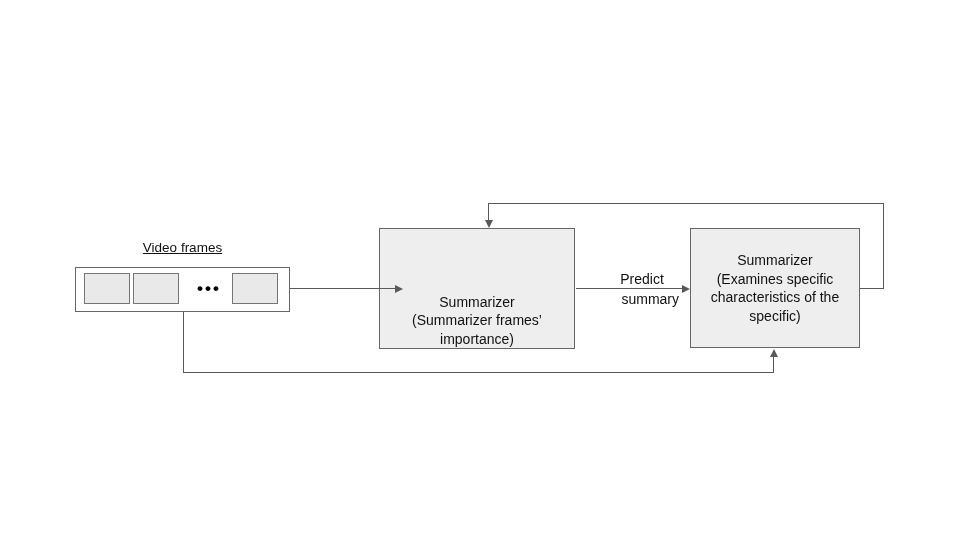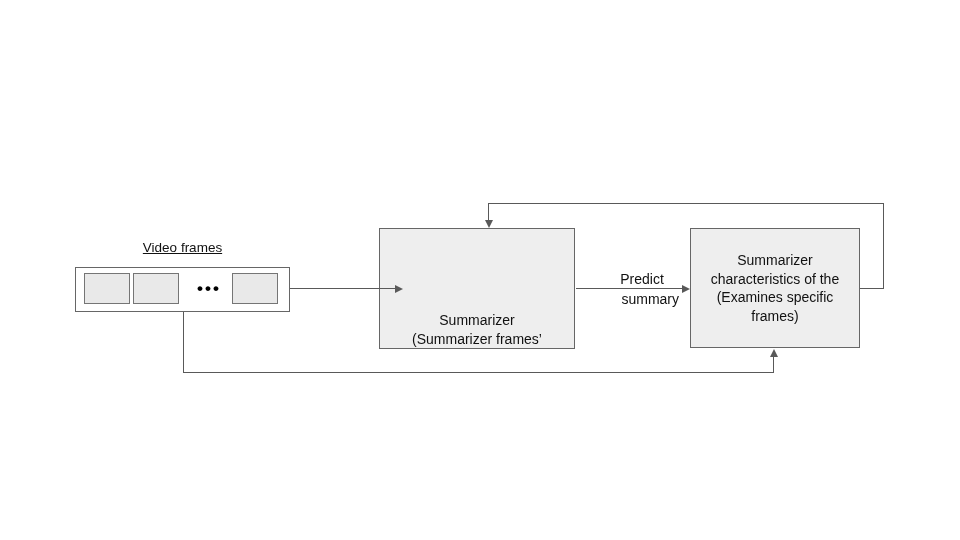--- a/index.html
+++ b/index.html
@@ -95,29 +95,30 @@
     <div class="frame" style="left:8px;"></div>
     <div class="frame" style="left:57px;"></div>
     <div class="dots">•••</div>
     <div class="frame" style="left:156px;"></div>
   </div>
 
   <div class="node" style="left:379px; top:228px; width:196px; height:121px;align-items:flex-end;">
     <div>
       <span>Summarizer</span>
       <span>(Summarizer frames’</span>
+      <span>importance)</span>
     </div>
   </div>
 
   <div class="node" style="left:690px; top:228px; width:170px; height:120px;">
     <div>
       <span>Summarizer</span>
+      <span>(Examines specific</span>
       <span>characteristics of the</span>
-      <span>(Examines specific</span>
-      <span>frames)</span>
+      <span>specific)</span>
     </div>
   </div>
 
   <div class="hline" style="left:290px; top:288px; width:106px;"></div>
   <div class="arr arr-right" style="left:395px; top:285px;"></div>
 
   <div class="hline" style="left:576px; top:288px; width:107px;"></div>
   <div class="arr arr-right" style="left:682px; top:285px;"></div>
   <div class="label" style="left:587px; top:271px; width:110px; font-size:14px;">Predict</div>
   <div class="label" style="left:569px; top:291px; width:110px; font-size:14px;text-align:right;">summary</div>

